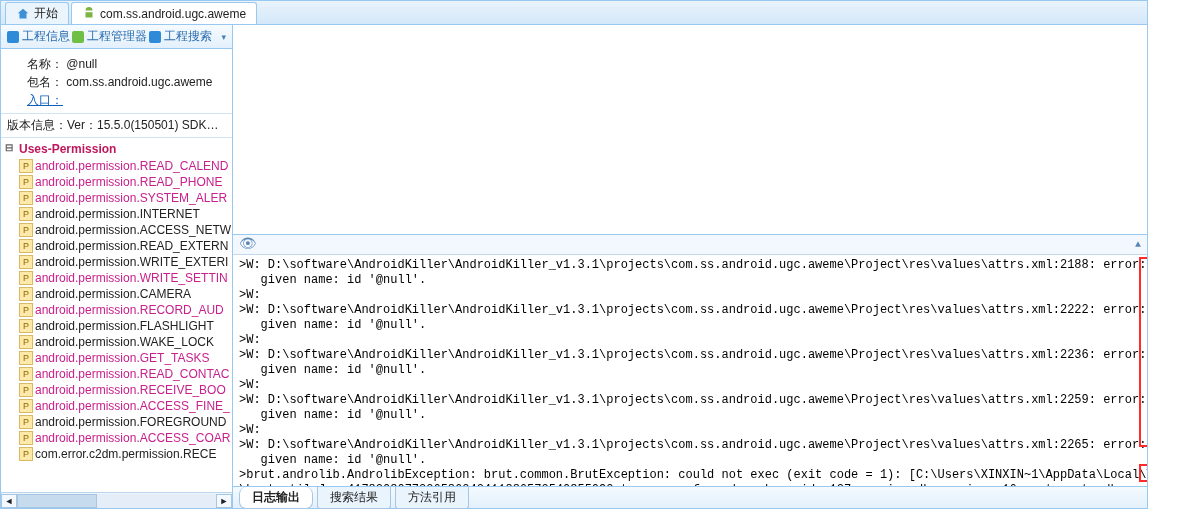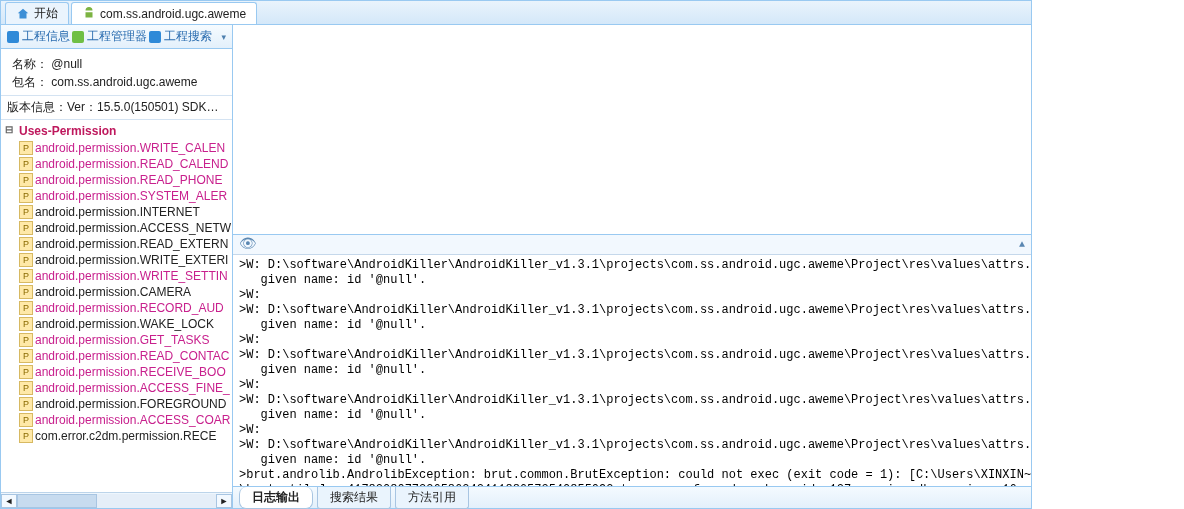--- a/index.html
+++ b/index.html
@@ -1,27 +1,27 @@
 <!DOCTYPE html>
 <html><head>
 <meta charset="utf-8">
 <style>
 * { margin:0; padding:0; box-sizing:border-box; }
 body { font-family:"Microsoft YaHei","SimSun",Tahoma,sans-serif; font-size:12px; background:#fff; color:#222; overflow:hidden; }
-.root { width:1032px; height:509px; border:1px solid #99c9f1; display:flex; flex-direction:column; background:#cde6f7; }
+.root { width:1148px; height:509px; border:1px solid #99c9f1; display:flex; flex-direction:column; background:#cde6f7; }
 .tabbar { height:24px; display:flex; align-items:flex-end; border-bottom:1px solid #99c9f1; background:linear-gradient(#e9f3fc,#d4e8f9); padding-left:4px; gap:2px; }
 .tab { height:22px; padding:0 10px; display:flex; align-items:center; gap:4px; background:#eaf4fd; border:1px solid #99c9f1; border-bottom:none; border-radius:3px 3px 0 0; cursor:pointer; }
 .tab.active { background:#fff; }
 .ico { width:14px; height:14px; display:inline-block; }
 .body { flex:1; display:flex; min-height:0; }
 .left { width:232px; border-right:1px solid #99c9f1; display:flex; flex-direction:column; background:#fff; }
 .toolbar { height:24px; border-bottom:1px solid #99c9f1; display:flex; align-items:center; justify-content:space-between; padding:0 6px; background:linear-gradient(#f6fbff,#e3f0fb); }
 .toolbar-left { display:flex; gap:2px; align-items:center; }
 .tb-item { display:flex; gap:3px; align-items:center; cursor:pointer; color:#2b6db0; }
-.infoblk { padding:6px 8px 4px 11px; line-height:18px; border-bottom:1px solid #d4e3f2; }
+.infoblk { padding:6px 8px 4px 26px; line-height:18px; border-bottom:1px solid #d4e3f2; }
 .infoblk .row { white-space:nowrap; overflow:hidden; text-overflow:ellipsis; }
 .link { color:#1060c0; text-decoration:underline; cursor:pointer; }
 .verline { padding:3px 6px; border-bottom:1px solid #d4e3f2; white-space:nowrap; overflow:hidden; text-overflow:ellipsis; }
 .treewrap { flex:1; overflow:hidden; position:relative; }
 .tree { position:absolute; inset:0; overflow-y:auto; overflow-x:hidden; padding:2px 0 2px 4px; }
 .tree-title { font-weight:bold; color:#be185d; padding:2px 2px 2px 14px; position:relative; }
 .tree-title::before { content:"⊟"; position:absolute; left:0; top:2px; font-size:10px; color:#666; }
 .perm { padding:1px 0 1px 30px; position:relative; white-space:nowrap; cursor:default; }
 .perm::before { content:"P"; position:absolute; left:14px; top:1px; width:12px; height:12px; font-size:9px; line-height:12px; text-align:center; background:#ffe9a8; border:1px solid #d7b962; color:#8a6a00; }
 .perm.pink { color:#c8208d; }
@@ -84,43 +84,46 @@
 
       <div class="infoblk">
         <div class="row">
           <span>名称：</span>
           <span>@null</span>
         </div>
         <div class="row">
           <span>包名：</span>
           <span>com.ss.android.ugc.aweme</span>
         </div>
+        <div class="row">
+          <span class="link">入口：</span>
+        </div>
       </div>
 
       <div class="verline">
         <span>版本信息：Ver：15.5.0(150501) SDK：16 Target...</span>
       </div>
 
       <div class="treewrap">
         <div class="tree">
           <div class="tree-title">
             <span>Uses-Permission</span>
           </div>
           <div id="perm-list">
-              <div class="perm pink">android.permission.WRITE_CALEN</div>
               <div class="perm pink">android.permission.READ_CALEND</div>
               <div class="perm pink">android.permission.READ_PHONE</div>
               <div class="perm pink">android.permission.SYSTEM_ALER</div>
               <div class="perm">android.permission.INTERNET</div>
               <div class="perm">android.permission.ACCESS_NETW</div>
               <div class="perm">android.permission.READ_EXTERN</div>
               <div class="perm">android.permission.WRITE_EXTERI</div>
               <div class="perm pink">android.permission.WRITE_SETTIN</div>
               <div class="perm">android.permission.CAMERA</div>
               <div class="perm pink">android.permission.RECORD_AUD</div>
+              <div class="perm">android.permission.FLASHLIGHT</div>
               <div class="perm">android.permission.WAKE_LOCK</div>
               <div class="perm pink">android.permission.GET_TASKS</div>
               <div class="perm pink">android.permission.READ_CONTAC</div>
               <div class="perm pink">android.permission.RECEIVE_BOO</div>
               <div class="perm pink">android.permission.ACCESS_FINE_</div>
               <div class="perm">android.permission.FOREGROUND</div>
               <div class="perm pink">android.permission.ACCESS_COAR</div>
               <div class="perm">com.error.c2dm.permission.RECE</div>
             </div>
         </div>

